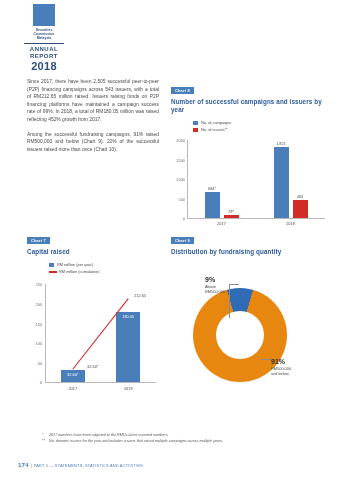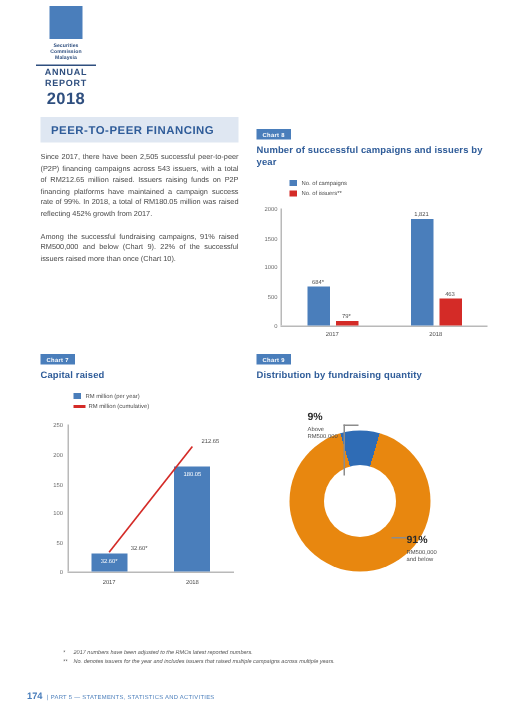--- a/index.html
+++ b/index.html
@@ -89,21 +89,20 @@
   <div class="logo-name">Securities</div>
   <div class="logo-name">Commission</div>
   <div class="logo-name">Malaysia</div>
   <div class="logo-rule"></div>
   <div class="logo-annual">ANNUAL</div>
   <div class="logo-annual">REPORT</div>
   <div class="logo-year">2018</div>
 </div>
 
 <div class="col-left">
-  <div class="sec-head">PEER-TO-PEER FINANCING</div>
   <p class="body-p">Since 2017, there have been 2,505 successful peer-to-peer (P2P) financing campaigns across 543 issuers, with a total of RM212.65 million raised. Issuers raising funds on P2P financing platforms have maintained a campaign success rate of 99%. In 2018, a total of RM180.05 million was raised reflecting 452% growth from 2017.</p>
   <p class="body-p">Among the successful fundraising campaigns, 91% raised RM500,000 and below (Chart 9). 22% of the successful issuers raised more than once (Chart 10).</p>
 </div>
 
 <div class="col-right">
   <div class="chart-tag">Chart 8</div>
   <div class="chart-title">Number of successful campaigns and issuers by year</div>
   <div class="legend">
     <div class="legend-row">
       <span class="legend-swatch" style="background:#4a7ebb"></span>

